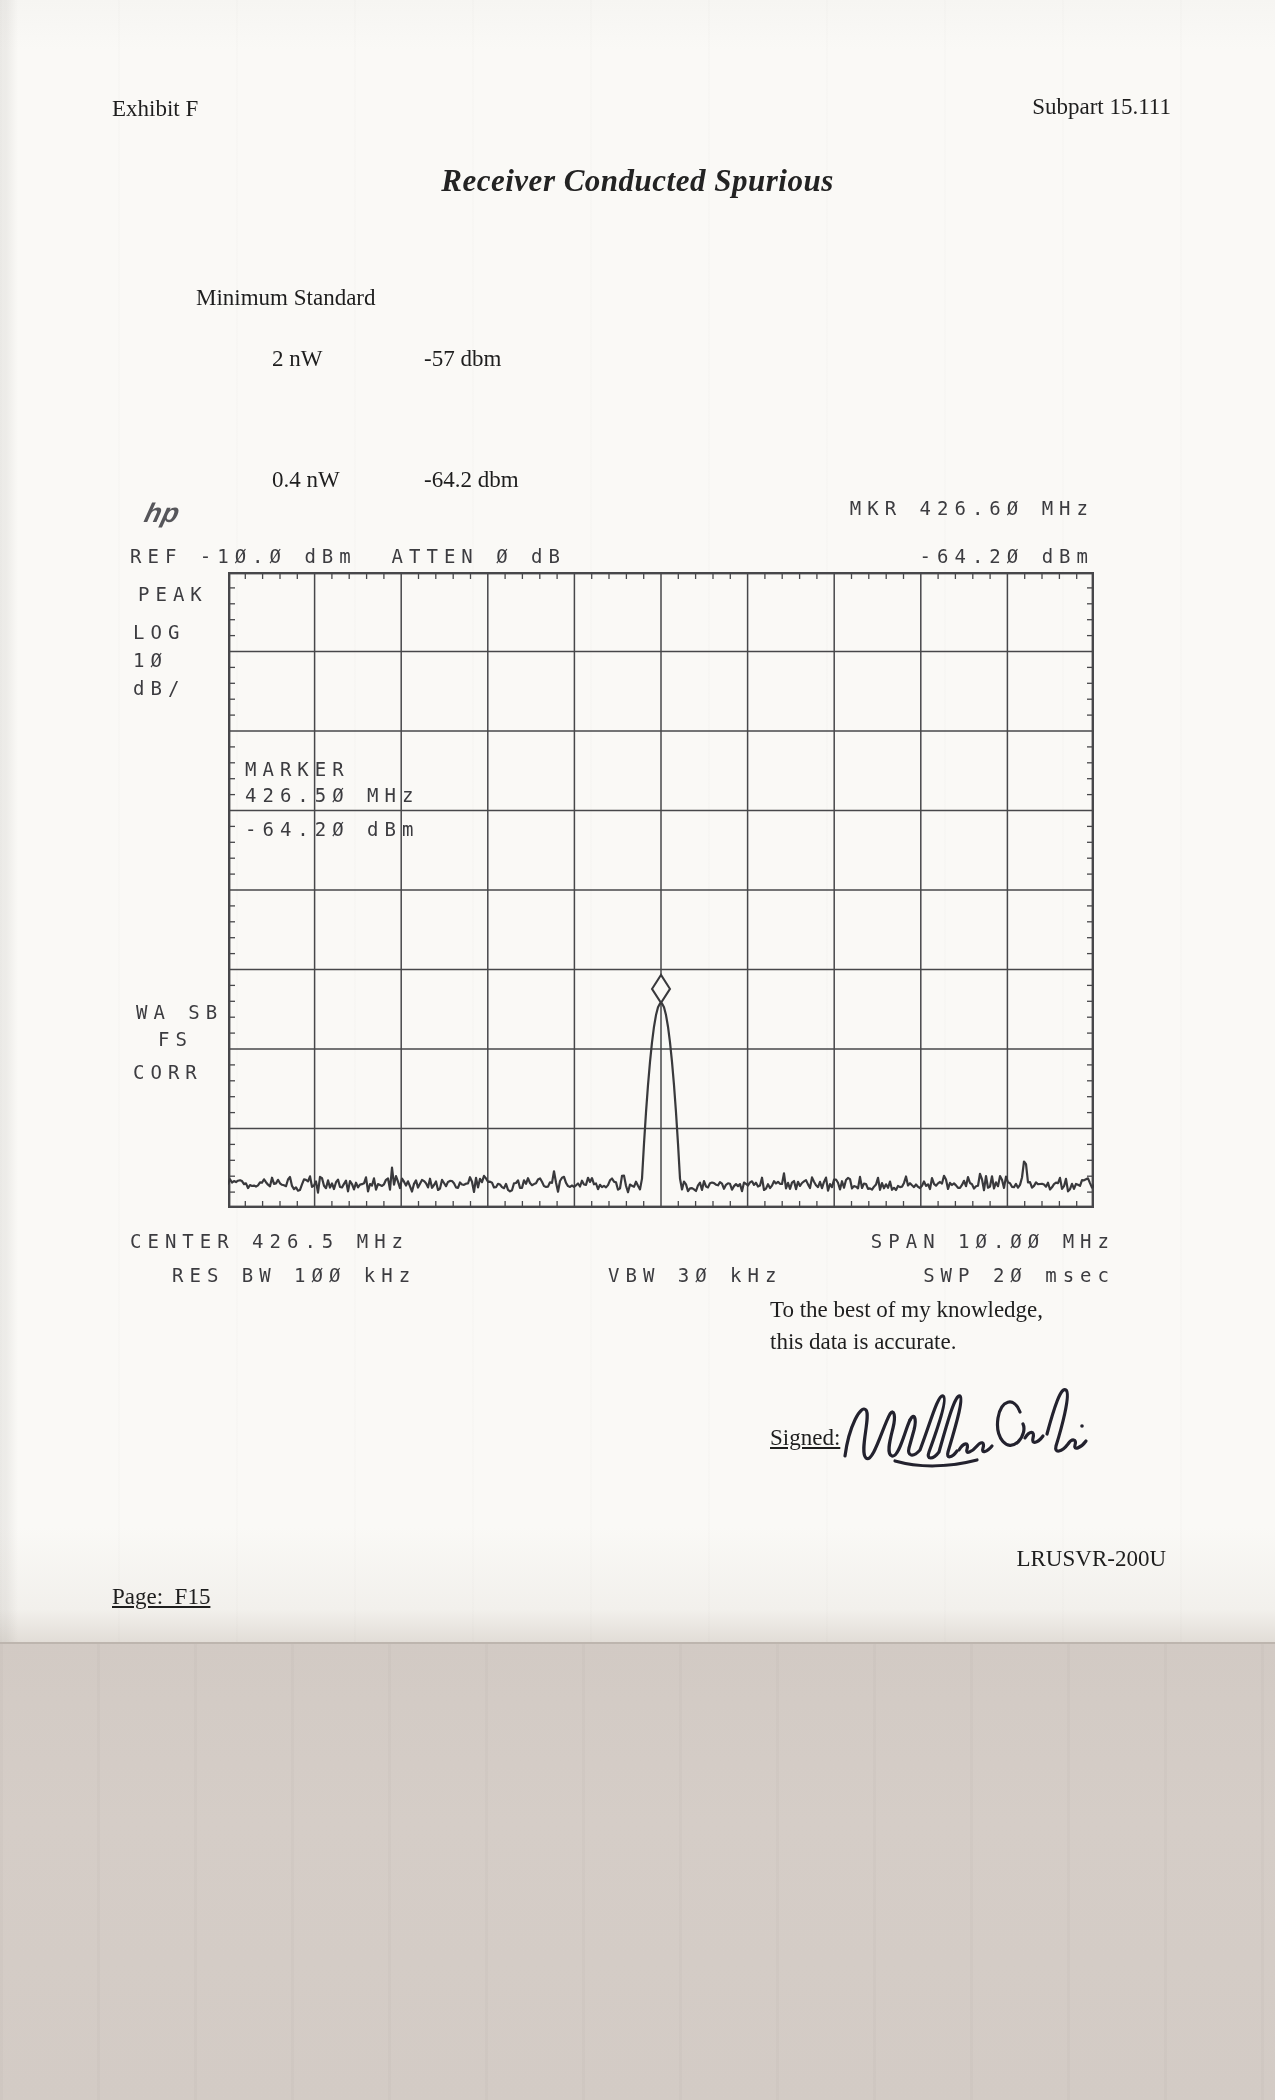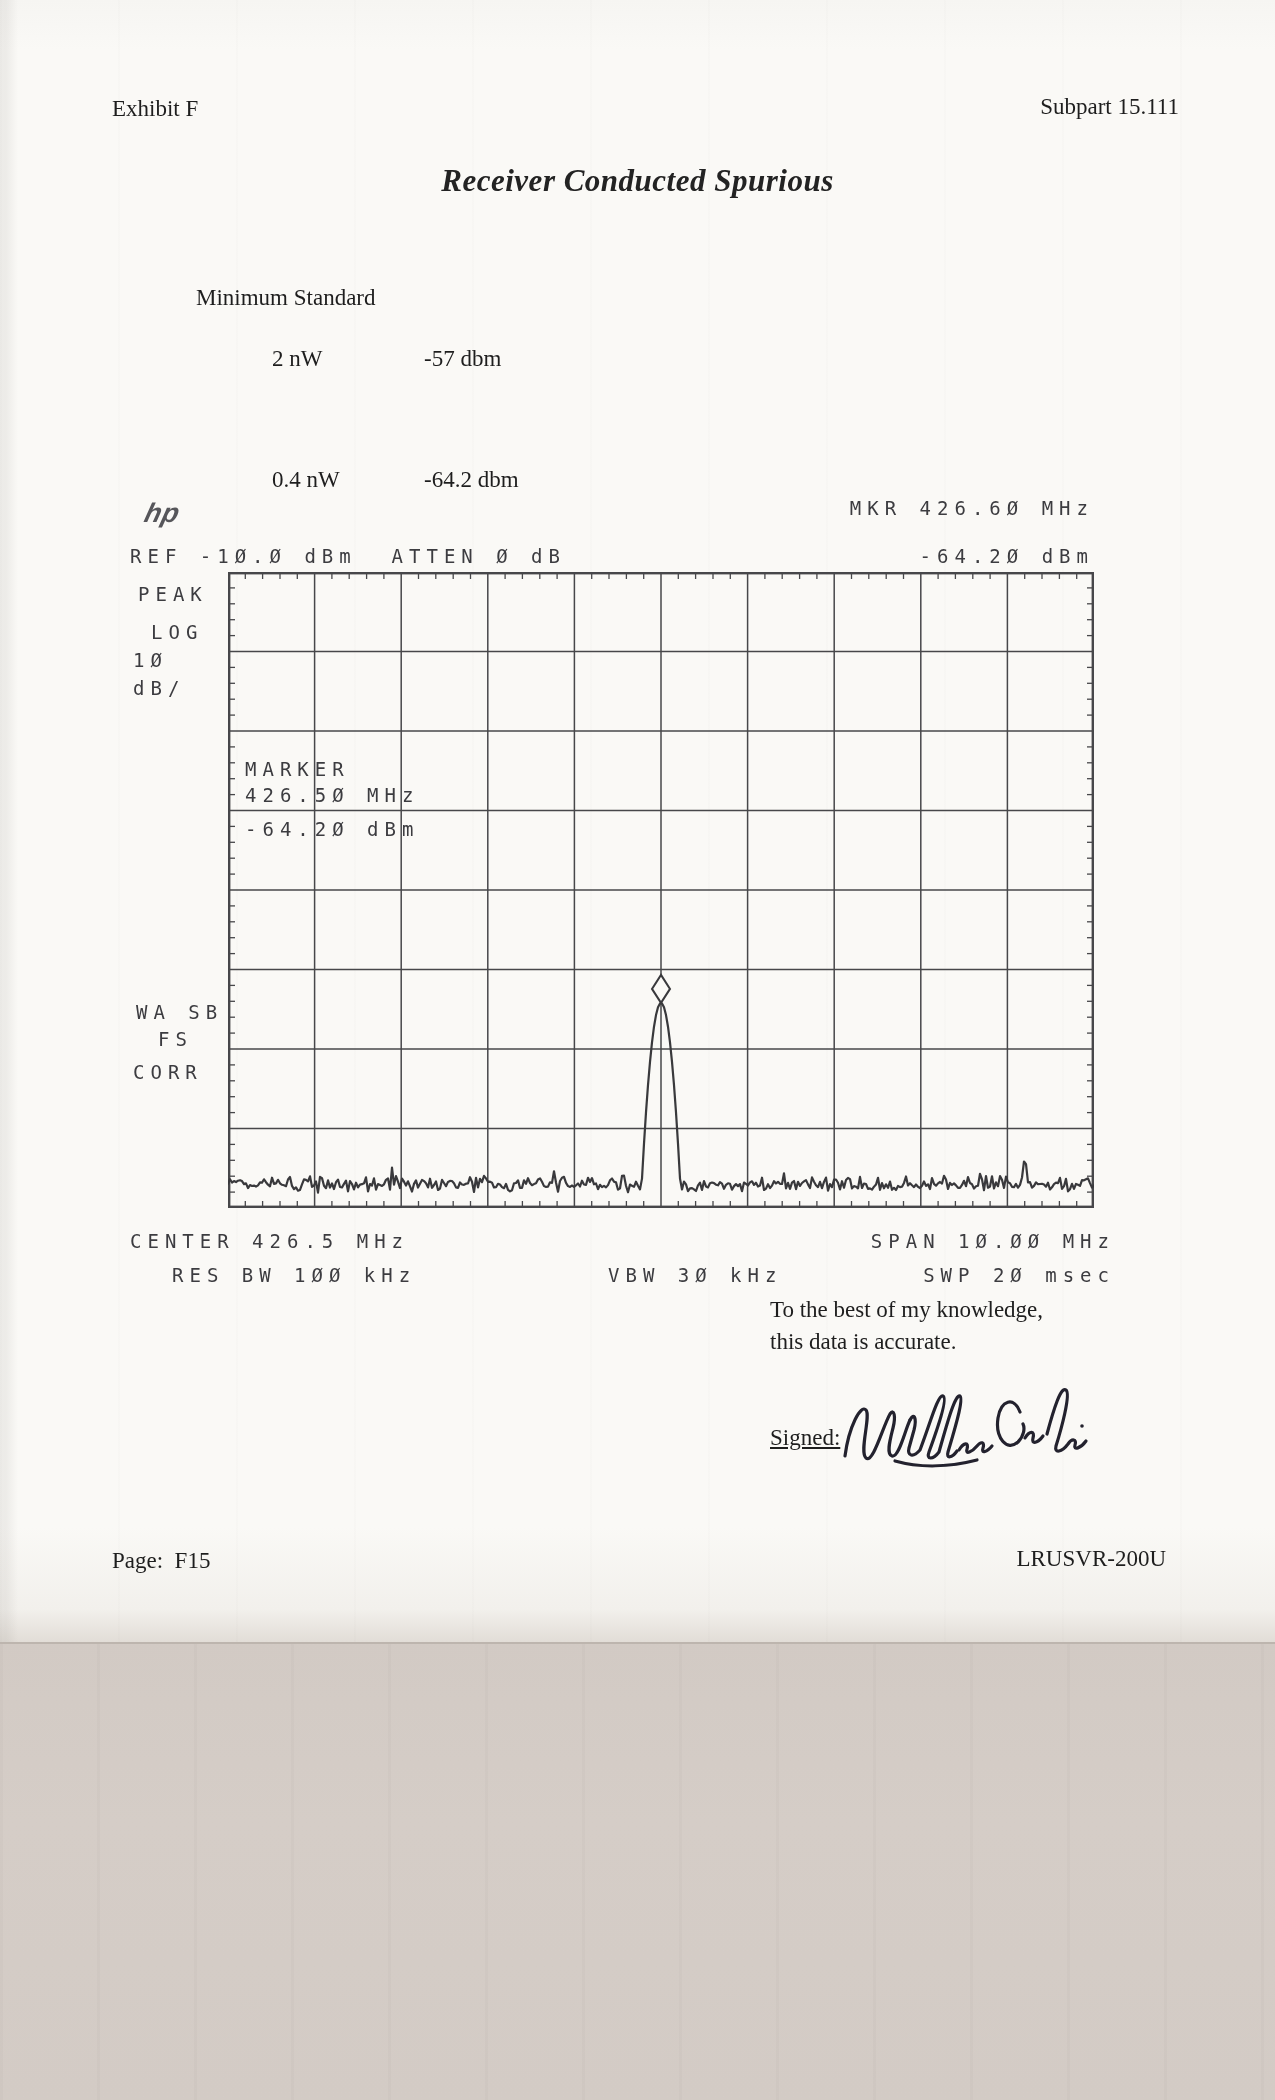--- a/index.html
+++ b/index.html
@@ -31,36 +31,36 @@
   .right-al{text-align:right;}
 </style>
 </head>
 <body>
 
 <div class="page">
   <div class="backing"></div>
   <div class="paper"></div>
 
   <div class="txt serif23" style="left:112px;top:95px;">Exhibit F</div>
-  <div class="txt serif23 right-al" style="right:96px;top:93px;">Subpart 15.111</div>
+  <div class="txt serif23 right-al" style="right:104px;top:93px;">Subpart 15.111</div>
   <div class="txt title" style="top:163px;">Receiver Conducted Spurious</div>
 
   <div class="txt serif23" style="left:196px;top:284px;">Minimum Standard</div>
   <div class="txt serif23" style="left:272px;top:345px;">2 nW</div>
   <div class="txt serif23" style="left:424px;top:345px;">-57 dbm</div>
   <div class="txt serif23" style="left:272px;top:466px;">0.4 nW</div>
   <div class="txt serif23" style="left:424px;top:466px;">-64.2 dbm</div>
 
   <div class="txt hp" style="left:145px;top:498px;">hp</div>
   <div class="txt mono right-al" style="right:181px;top:497px;">MKR 426.6Ø MHz</div>
   <div class="txt mono" style="left:130px;top:545px;">REF -1Ø.Ø dBm  ATTEN Ø dB</div>
   <div class="txt mono right-al" style="right:181px;top:545px;">-64.2Ø dBm</div>
 
   <div class="txt mono" style="left:138px;top:583px;text-align:center;">PEAK</div>
-  <div class="txt mono" style="left:151px;top:621px;">LOG</div>
+  <div class="txt mono" style="left:133px;top:621px;">LOG</div>
   <div class="txt mono" style="left:133px;top:649px;">1Ø</div>
   <div class="txt mono" style="left:133px;top:677px;">dB/</div>
   <div class="txt mono" style="left:136px;top:1001px;">WA SB</div>
   <div class="txt mono" style="left:158px;top:1028px;">FS</div>
   <div class="txt mono" style="left:133px;top:1061px;">CORR</div>
 
   <div class="plot">
     <svg width="866" height="636" viewBox="0 0 866 636" xmlns="http://www.w3.org/2000/svg">
       <g id="grid-layer">
           <rect x="1.2" y="1.2" width="863.6" height="633.6" fill="none" stroke="#47474a" stroke-width="2.4"></rect>
@@ -256,15 +256,15 @@
         <path d="M60,93 C85,100 115,99 142,92"></path>
         <path d="M185,44 C179,28 166,32 163,50 C160,70 172,84 183,74 C189,68 190,60 188,56"></path>
         <path d="M190,70 C195,62 200,63 198,70 C196,77 203,75 208,68"></path>
         <path d="M212,66 C219,40 226,18 231,22 C236,26 226,62 221,78 C219,86 227,84 233,76 C237,70 242,71 240,77 C238,83 246,80 251,73"></path>
         <circle cx="247" cy="58" r="1.8" fill="#23222e" stroke="none"></circle>
       </g>
     </svg>
   </div>
 
 
-  <div class="txt serif23" style="left:112px;top:1547px;">Page:  F15</div>
+  <div class="txt serif23" style="left:112px;top:1583px;text-decoration:underline;">Page:  F15</div>
   <div class="txt serif23 right-al" style="right:109px;top:1545px;">LRUSVR-200U</div>
 </div>
 
 </body></html>

